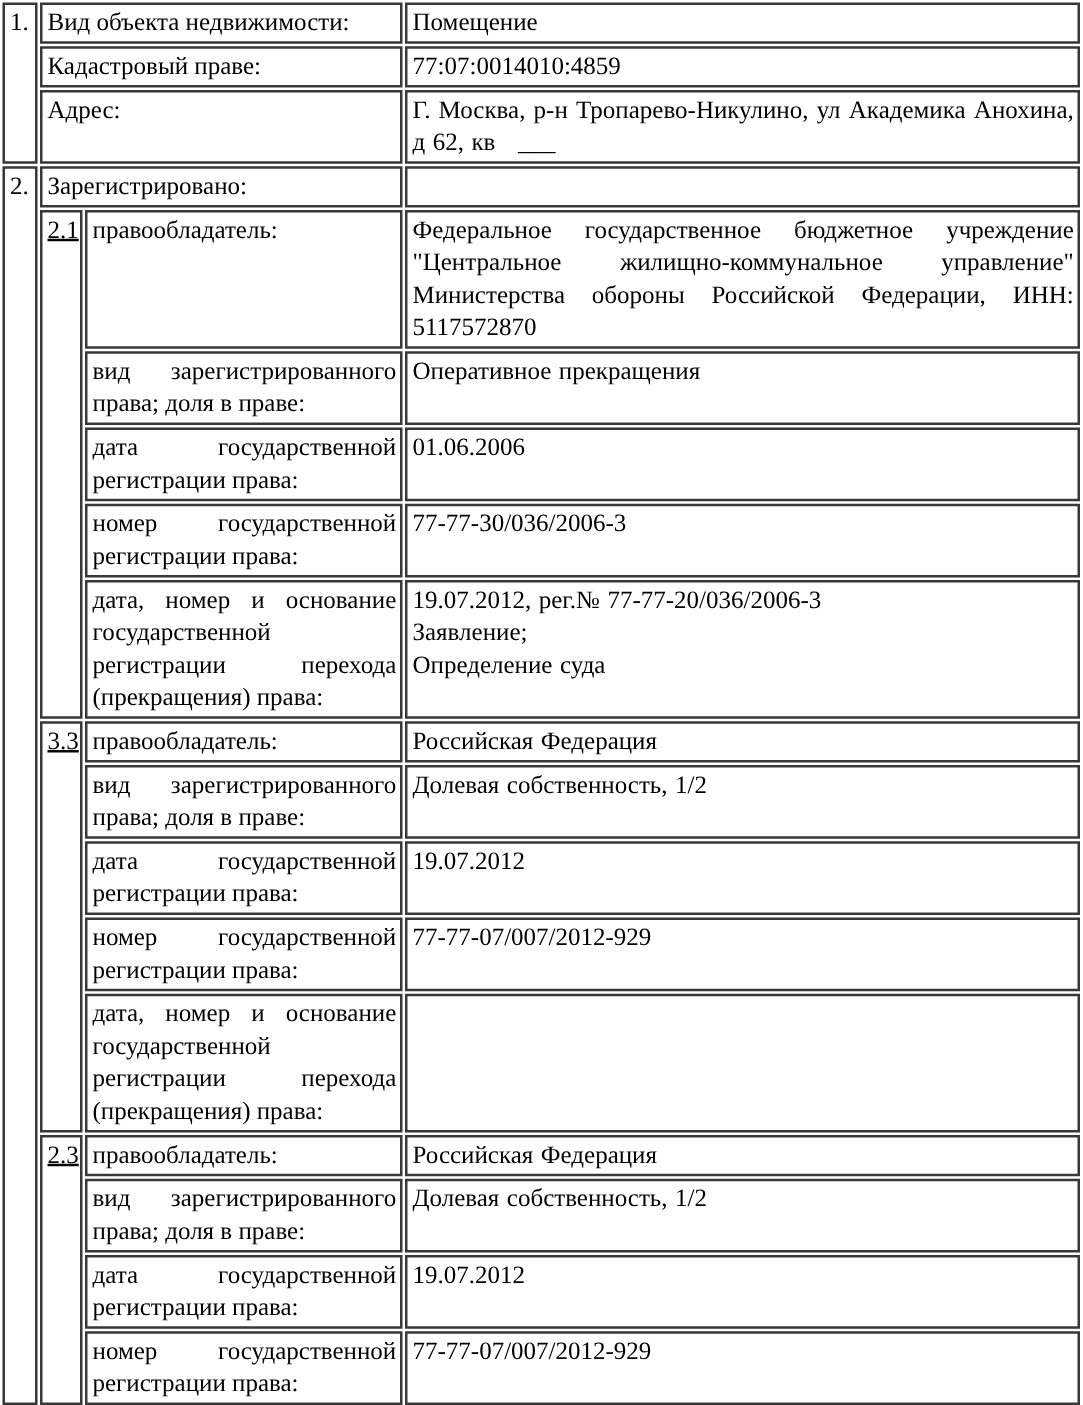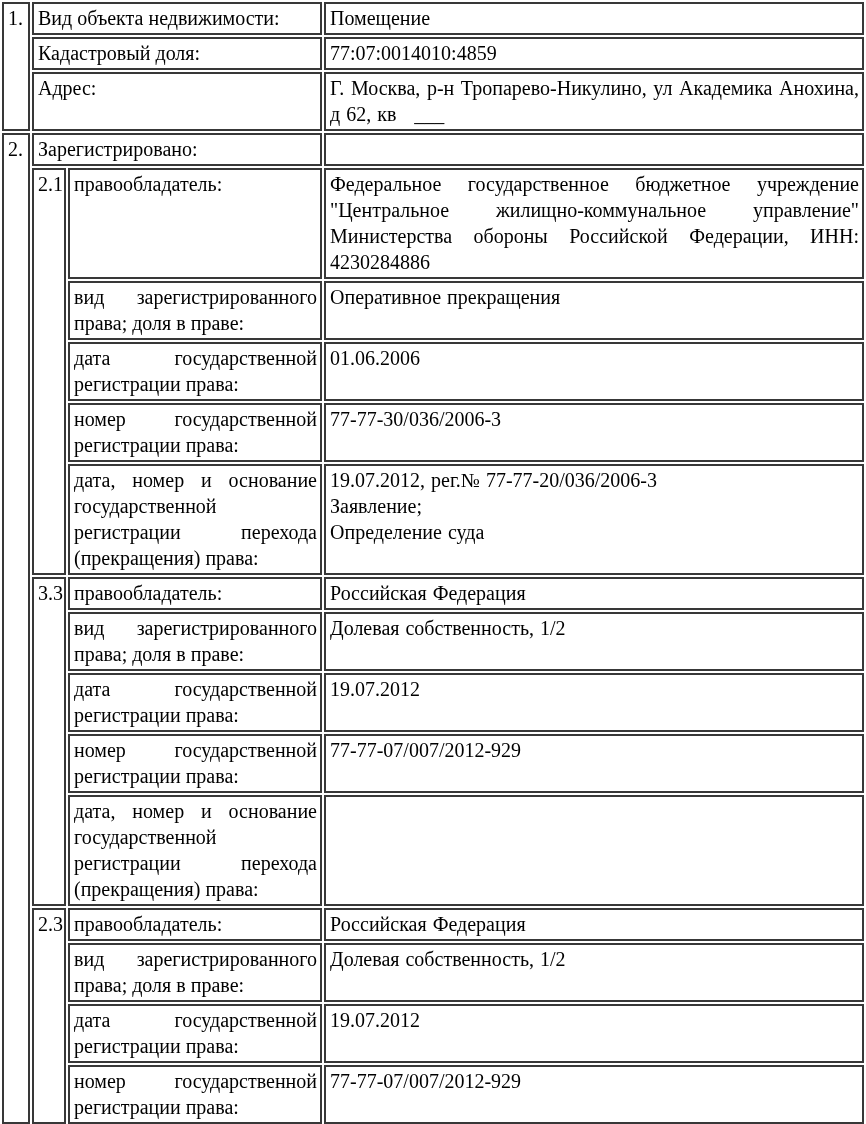--- a/index.html
+++ b/index.html
@@ -32,20 +32,21 @@
   }
   td.num-cell {
     text-align: left;
     padding-left: 5px;
     padding-right: 1px;
   }
   td.subnum-cell {
     text-align: center;
     padding-left: 4px;
     padding-right: 1px;
+    text-decoration: underline;
   }
   td.label-cell {
     text-align: justify;
     font-family: Liberation Serif, serif;
   }
   td.value-cell {
     text-align: justify;
     white-space: pre-line;
     word-spacing: 1px;
   }
@@ -61,36 +62,36 @@
       <col style="width:254px">
       <col style="width:540px">
     </colgroup>
     <tbody>
         <tr>
           <td class="num-cell" rowspan="3">1.</td>
           <td class="label-cell" colspan="2">Вид объекта недвижимости:</td>
           <td class="value-cell">Помещение</td>
         </tr>
         <tr>
-          <td class="label-cell" colspan="2">Кадастровый доля:</td>
+          <td class="label-cell" colspan="2">Кадастровый праве:</td>
           <td class="value-cell">77:07:0014010:4859</td>
         </tr>
         <tr>
           <td class="label-cell" colspan="2">Адрес:</td>
           <td class="value-cell">Г. Москва, р-н Тропарево-Никулино, ул Академика Анохина, д 62, кв &nbsp;&nbsp;___</td>
         </tr>
         <tr>
           <td class="num-cell" rowspan="15">2.</td>
           <td class="label-cell" colspan="2">Зарегистрировано:</td>
           <td class="value-cell"></td>
         </tr>
         <tr>
           <td class="subnum-cell" rowspan="5">2.1</td>
           <td class="label-cell">правообладатель:</td>
-          <td class="value-cell">Федеральное государственное бюджетное учреждение "Центральное жилищно-коммунальное управление" Министерства обороны Российской Федерации, ИНН: 4230284886</td>
+          <td class="value-cell">Федеральное государственное бюджетное учреждение "Центральное жилищно-коммунальное управление" Министерства обороны Российской Федерации, ИНН: 5117572870</td>
         </tr>
         <tr>
           <td class="label-cell">вид зарегистрированного права; доля в праве:</td>
           <td class="value-cell">Оперативное прекращения</td>
         </tr>
         <tr>
           <td class="label-cell">дата государственной регистрации права:</td>
           <td class="value-cell">01.06.2006</td>
         </tr>
         <tr>

